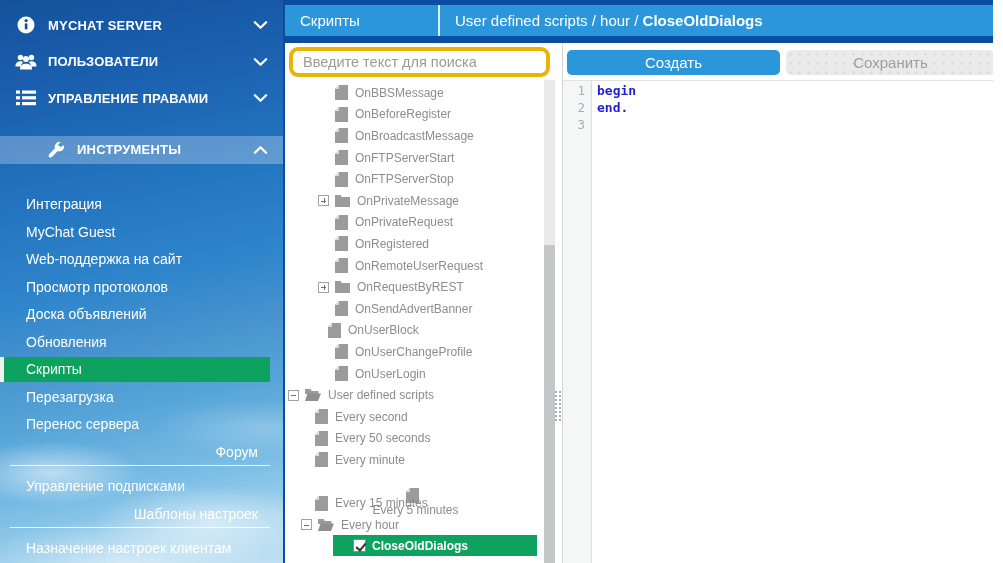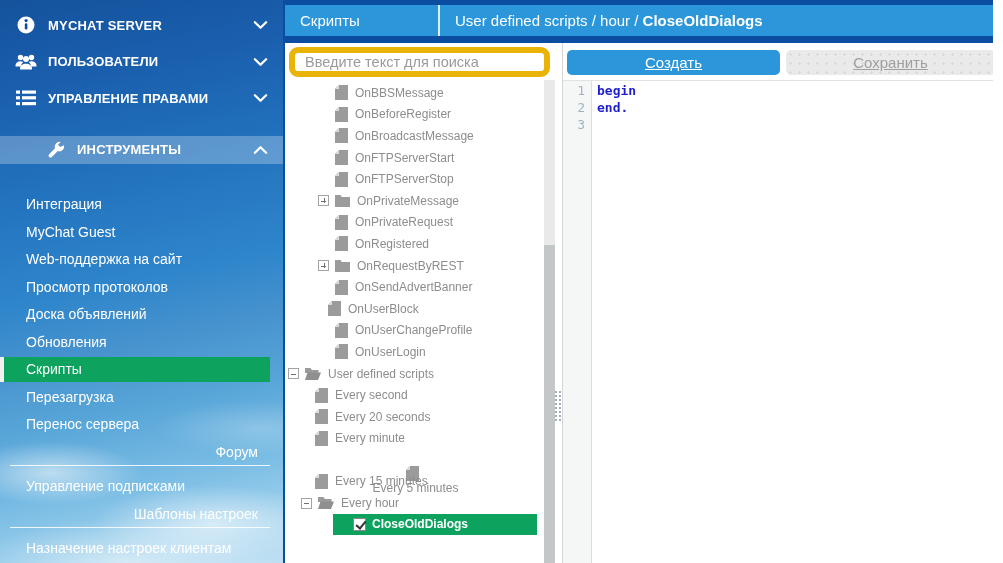--- a/index.html
+++ b/index.html
@@ -52,21 +52,21 @@
     width:155px; border-right:2px solid rgba(255,255,255,.85);
     display:flex; align-items:center; padding-left:15px;
     color:#fff; font-size:15px;
   }
   .header-crumbs { flex:1; display:flex; align-items:center; padding-left:15px; color:#fff; font-size:15px; white-space:pre; }
   .crumb-current { font-weight:bold; }
 
   
   .search-input {
     position:absolute; left:4px; top:47px; width:261px; height:30px;
-    border:6px solid #eab308; border-radius:9px; padding:0 10px;
+    border:4px solid #eab308; border-radius:9px; padding:0 10px;
     font-family:"Liberation Sans", sans-serif; font-size:14.5px; color:#555; outline:none;
   }
   .search-input::placeholder { color:#9a9a9a; }
 
   
   .tree { position:absolute; left:0; top:82px; width:256px; }
   .tree-row { display:flex; align-items:center; height:21.6px; color:#8d8d8d; font-size:12px; cursor:pointer; white-space:nowrap; }
   .tree-row .spacer { width:17px; flex:0 0 17px; }
   .tree-icon { margin-right:7px; display:flex; }
   .expand { position:relative; width:11px; height:11px; border:1px solid #a3a3a3; background:#fff; margin-right:6px; flex:0 0 11px; }
@@ -88,21 +88,21 @@
   .splitter-line { position:absolute; left:277px; top:43px; width:1px; height:520px; background:#d5d5d5; }
   .splitter-grip {
     position:absolute; left:269px; top:390px; width:8px; height:32px;
     background-image:radial-gradient(circle, #9fb0c0 1px, transparent 1.3px);
     background-size:4px 4px; cursor:col-resize;
   }
 
   
   .btn {
     position:absolute; top:50px; height:25px; border:none; border-radius:5px;
-    font-family:"Liberation Sans", sans-serif; font-size:15px; cursor:pointer;text-decoration:underline;
+    font-family:"Liberation Sans", sans-serif; font-size:15px; cursor:pointer;
   }
   .btn-create { left:282px; width:213px; background:#2c96da; color:#fff; }
   .btn-save {
     left:501px; width:209px; background:#eaeaea; color:#9f9f9f;
     background-image:radial-gradient(circle, #d9d9d9 1px, transparent 1.2px);
     background-size:9px 9px;
   }
   .toolbar-hr { position:absolute; left:278px; top:80px; width:440px; height:1px; background:#e2e2e2; }
 
   .gutter {
@@ -293,20 +293,30 @@
           <span class="spacer"></span>
           <span class="tree-icon">
             <svg width="13" height="15" viewBox="0 0 13 15">
               <path d="M4 0 H13 V15 H0 V4 Z" fill="#9b9b9b"></path>
               <path d="M4 0 V4 H0 Z" fill="#dcdcdc"></path>
             </svg>
           </span>
           <span>OnRegistered</span>
         </div>
         <div class="tree-row" style="padding-left: 33px;">
+          <span class="spacer"></span>
+          <span class="tree-icon">
+            <svg width="13" height="15" viewBox="0 0 13 15">
+              <path d="M4 0 H13 V15 H0 V4 Z" fill="#9b9b9b"></path>
+              <path d="M4 0 V4 H0 Z" fill="#dcdcdc"></path>
+            </svg>
+          </span>
+          <span>OnRemoteUserRequest</span>
+        </div>
+        <div class="tree-row" style="padding-left: 33px;">
           <span class="expand plus"></span>
           <span class="tree-icon">
             <svg width="15" height="12" viewBox="0 0 15 12" fill="#9b9b9b">
               <path d="M0 0 h5.5 l1.3 2 H15 v10 H0 Z"></path>
             </svg>
           </span>
           <span>OnRequestByREST</span>
         </div>
         <div class="tree-row" style="padding-left: 33px;">
           <span class="spacer"></span>
@@ -369,21 +379,21 @@
           <span>Every second</span>
         </div>
         <div class="tree-row" style="padding-left: 13px;">
           <span class="spacer"></span>
           <span class="tree-icon">
             <svg width="13" height="15" viewBox="0 0 13 15">
               <path d="M4 0 H13 V15 H0 V4 Z" fill="#9b9b9b"></path>
               <path d="M4 0 V4 H0 Z" fill="#dcdcdc"></path>
             </svg>
           </span>
-          <span>Every 20 seconds</span>
+          <span>Every 50 seconds</span>
         </div>
         <div class="tree-row" style="padding-left: 13px;">
           <span class="spacer"></span>
           <span class="tree-icon">
             <svg width="13" height="15" viewBox="0 0 13 15">
               <path d="M4 0 H13 V15 H0 V4 Z" fill="#9b9b9b"></path>
               <path d="M4 0 V4 H0 Z" fill="#dcdcdc"></path>
             </svg>
           </span>
           <span>Every minute</span>

